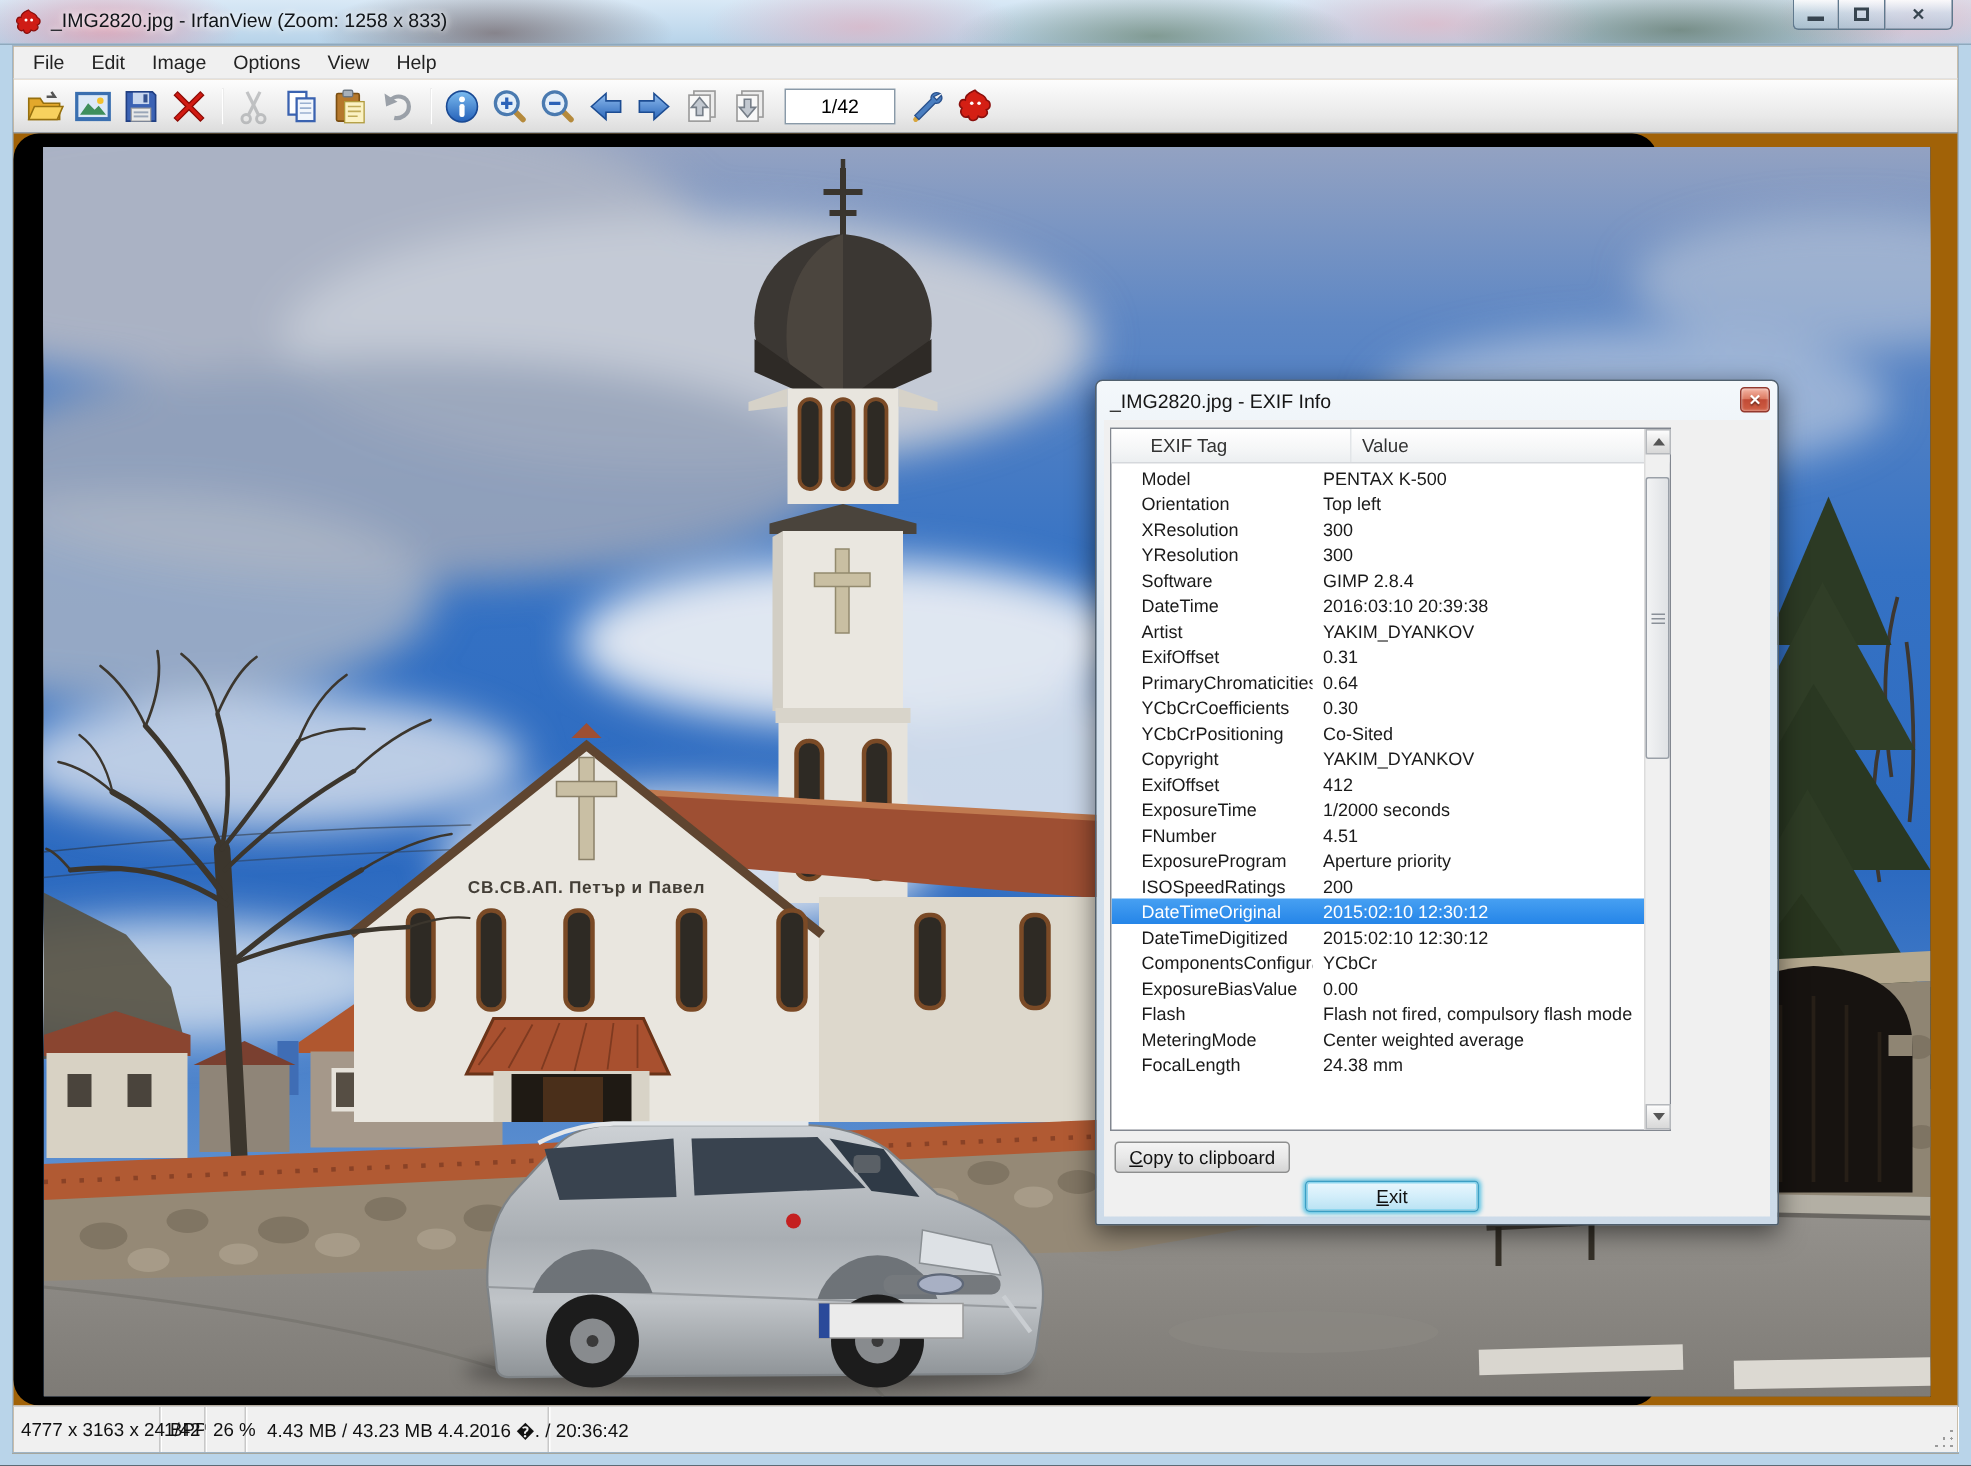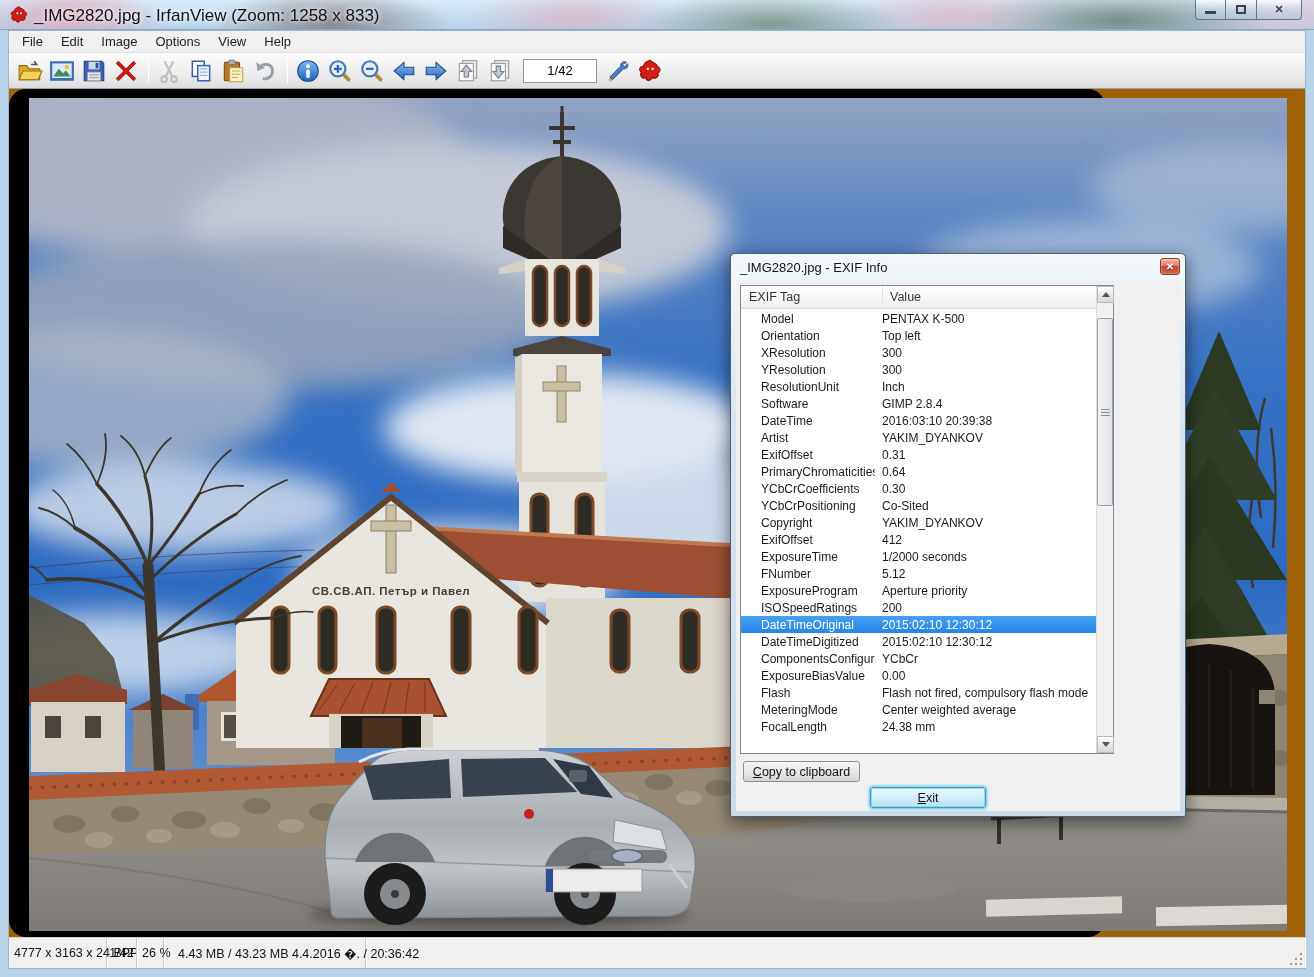--- a/index.html
+++ b/index.html
@@ -12,21 +12,21 @@
       radial-gradient(ellipse 130px 45px at 70px 18px,  rgba(228,150,168,.75), transparent 70%),
       radial-gradient(ellipse 170px 45px at 330px 22px, rgba(88,62,60,.55), transparent 70%),
       radial-gradient(ellipse 150px 45px at 575px 18px, rgba(226,168,184,.6), transparent 70%),
       radial-gradient(ellipse 190px 45px at 770px 24px, rgba(70,95,60,.5), transparent 70%),
       radial-gradient(ellipse 160px 45px at 955px 16px, rgba(230,172,186,.6), transparent 70%),
       radial-gradient(ellipse 210px 45px at 1120px 20px, rgba(58,80,54,.55), transparent 72%),
       radial-gradient(ellipse 130px 45px at 1275px 12px, rgba(234,178,190,.65), transparent 70%),
       linear-gradient(#d9e9f6, #b7d3e9);
     border-bottom:1px solid #8fa9bd; }
   .app-icon { position:absolute; left:9px; top:5px; width:20px; height:20px; }
-  .title-text { position:absolute; left:34px; top:6px; font-size:17px; color:#101418; text-shadow:0 0 4px rgba(255,255,255,.9), 0 0 8px rgba(255,255,255,.8); white-space:nowrap; }
+  .title-text { position:absolute; left:34px; top:6px; font-size:13px; color:#101418; text-shadow:0 0 4px rgba(255,255,255,.9), 0 0 8px rgba(255,255,255,.8); white-space:nowrap; }
   .winbtns { position:absolute; right:12px; top:0; display:flex; }
   .winbtn { width:31px; height:20px; border:1px solid #60798d; border-top:none; background:linear-gradient(rgba(255,255,255,.85), rgba(205,224,238,.65) 45%, rgba(172,198,218,.6)); display:flex; align-items:center; justify-content:center; color:#37444f; font-size:11px; font-weight:bold; }
   .winbtn + .winbtn { border-left:none; }
   .winbtn.min { border-radius:0 0 0 4px; }
   .winbtn.cls { width:45px; border-radius:0 0 4px 0; }
   .min-glyph { display:block; width:11px; height:3px; background:#37444f; margin-top:6px; }
   .max-glyph { display:block; width:10px; height:9px; border:2px solid #37444f; }
 
   .frame-inner { position:absolute; left:8px; top:30px; width:1298px; height:939px; background:#a16207; border:1px solid #9fb4c5; }
 
@@ -60,21 +60,21 @@
       radial-gradient(circle 1.5px at 1px 11px,#9a9a9a 60%,transparent 61%); }
 
   
   .dialog { position:absolute; left:730px; top:253px; width:456px; height:564px; border:1px solid #51606e; border-radius:5px 5px 2px 2px; background:linear-gradient(#f4f8fb,#d7e3ee 30%,#cddbe9); box-shadow:0 5px 18px rgba(0,0,0,.55); }
   .dlg-title { position:absolute; left:0; top:0; width:100%; height:26px; display:flex; align-items:center; padding-left:9px; font-size:13px; color:#151515; }
   .dlg-close { position:absolute; right:5px; top:4px; width:20px; height:17px; border:1px solid #93392e; border-radius:3px; background:linear-gradient(#f4b5a5,#dd7b63 45%,#c14a35 50%,#d05f45); color:#fff; font-size:10px; font-weight:bold; display:flex; align-items:center; justify-content:center; text-shadow:0 1px 1px rgba(0,0,0,.4); box-shadow:inset 0 0 2px rgba(255,255,255,.7); }
   .dlg-body { position:absolute; left:5px; right:5px; top:26px; bottom:5px; background:#f0f0f0; }
 
   .listview { position:absolute; left:4px; top:5px; width:374px; height:469px; background:#fff; border:1px solid #828790; }
   .lv-header { position:absolute; left:0; top:0; right:0; height:23px; background:linear-gradient(#ffffff,#f5f6f7 60%,#eceff1); border-bottom:1px solid #d5d8dc; display:flex; font-size:12.5px; color:#333; }
-  .lv-h1 { width:142px; padding:4px 0 0 8px; border-right:1px solid #e2e5e8; }
+  .lv-h1 { width:142px; padding:4px 0 0 8px; border-right:1px solid #e2e5e8;margin-left:18px; }
   .lv-h2 { flex:1; padding:4px 0 0 7px; }
   .lv-rows { position:absolute; left:0; top:24px; width:356px; bottom:0; overflow:hidden; }
   .exif-row { display:flex; height:17px; font-size:12px; color:#1a1a1a; align-items:center; }
   .exif-row .c1 { width:134px; padding-left:20px; white-space:nowrap; overflow:hidden; }
   .exif-row .c2 { flex:1; padding-left:7px; white-space:nowrap; overflow:hidden; }
   .exif-row.selected { background:linear-gradient(#47a0f2,#2585e8); color:#fff; }
 
   .lv-scroll { position:absolute; right:0; top:0; width:17px; bottom:0; background:#f0f0f0; border-left:1px solid #dcdcdc; }
   .sc-btn { position:absolute; left:0; width:17px; height:17px; background:linear-gradient(#fdfdfd,#e5e5e5 60%,#d8d8d8); border:1px solid #b5b8bc; display:flex; align-items:center; justify-content:center; }
   .sc-up { top:0; } .sc-dn { bottom:0; }
@@ -534,24 +534,20 @@
           </div>
           <div class="exif-row">
             <span class="c1">XResolution</span>
             <span class="c2">300</span>
           </div>
           <div class="exif-row">
             <span class="c1">YResolution</span>
             <span class="c2">300</span>
           </div>
           <div class="exif-row">
-            <span class="c1">ResolutionUnit</span>
-            <span class="c2">Inch</span>
-          </div>
-          <div class="exif-row">
             <span class="c1">Software</span>
             <span class="c2">GIMP 2.8.4</span>
           </div>
           <div class="exif-row">
             <span class="c1">DateTime</span>
             <span class="c2">2016:03:10 20:39:38</span>
           </div>
           <div class="exif-row">
             <span class="c1">Artist</span>
             <span class="c2">YAKIM_DYANKOV</span>
@@ -579,21 +575,21 @@
           <div class="exif-row">
             <span class="c1">ExifOffset</span>
             <span class="c2">412</span>
           </div>
           <div class="exif-row">
             <span class="c1">ExposureTime</span>
             <span class="c2">1/2000 seconds</span>
           </div>
           <div class="exif-row">
             <span class="c1">FNumber</span>
-            <span class="c2">5.12</span>
+            <span class="c2">4.51</span>
           </div>
           <div class="exif-row">
             <span class="c1">ExposureProgram</span>
             <span class="c2">Aperture priority</span>
           </div>
           <div class="exif-row">
             <span class="c1">ISOSpeedRatings</span>
             <span class="c2">200</span>
           </div>
           <div class="exif-row selected">

